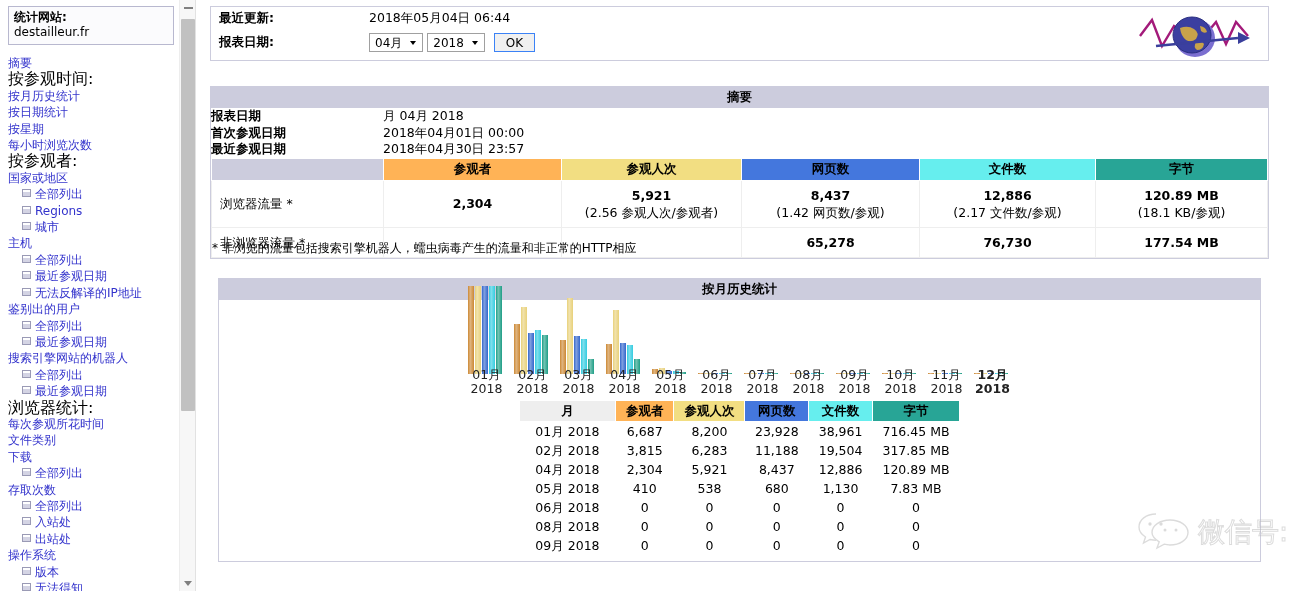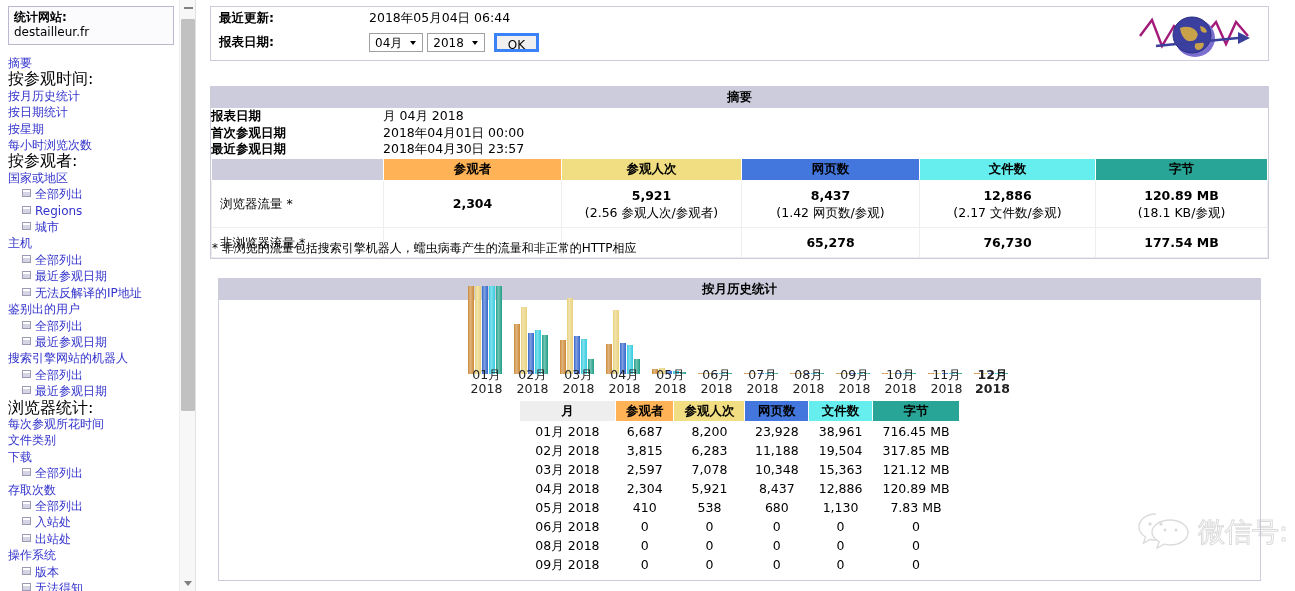--- a/index.html
+++ b/index.html
@@ -159,21 +159,21 @@
   .sel .cv {
     position: absolute;
     right: 6px; top: 7px;
     width: 0; height: 0;
     border-left: 3.5px solid transparent;
     border-right: 3.5px solid transparent;
     border-top: 4.5px solid #000;
   }
   .okbtn {
     display: inline-block;
-    border: 3px solid #3b82f6;
+    border: 1px solid #3b82f6;
     background: #f0f0f0;
     font-size: 12px; color: #000;
     padding: 1px 11px;
     height: 19px; line-height: 16px;
     vertical-align: middle;
     margin-left: 5px;
     cursor: pointer;
   }
 
   
@@ -677,28 +677,20 @@
               </tr>
               <tr>
                 <td class="mcol">02月 2018</td>
                 <td>3,815</td>
                 <td>6,283</td>
                 <td>11,188</td>
                 <td>19,504</td>
                 <td>317.85 MB</td>
               </tr>
               <tr>
-                <td class="mcol">03月 2018</td>
-                <td>2,597</td>
-                <td>7,078</td>
-                <td>10,348</td>
-                <td>15,363</td>
-                <td>121.12 MB</td>
-              </tr>
-              <tr>
                 <td class="mcol">04月 2018</td>
                 <td>2,304</td>
                 <td>5,921</td>
                 <td>8,437</td>
                 <td>12,886</td>
                 <td>120.89 MB</td>
               </tr>
               <tr>
                 <td class="mcol">05月 2018</td>
                 <td>410</td>

